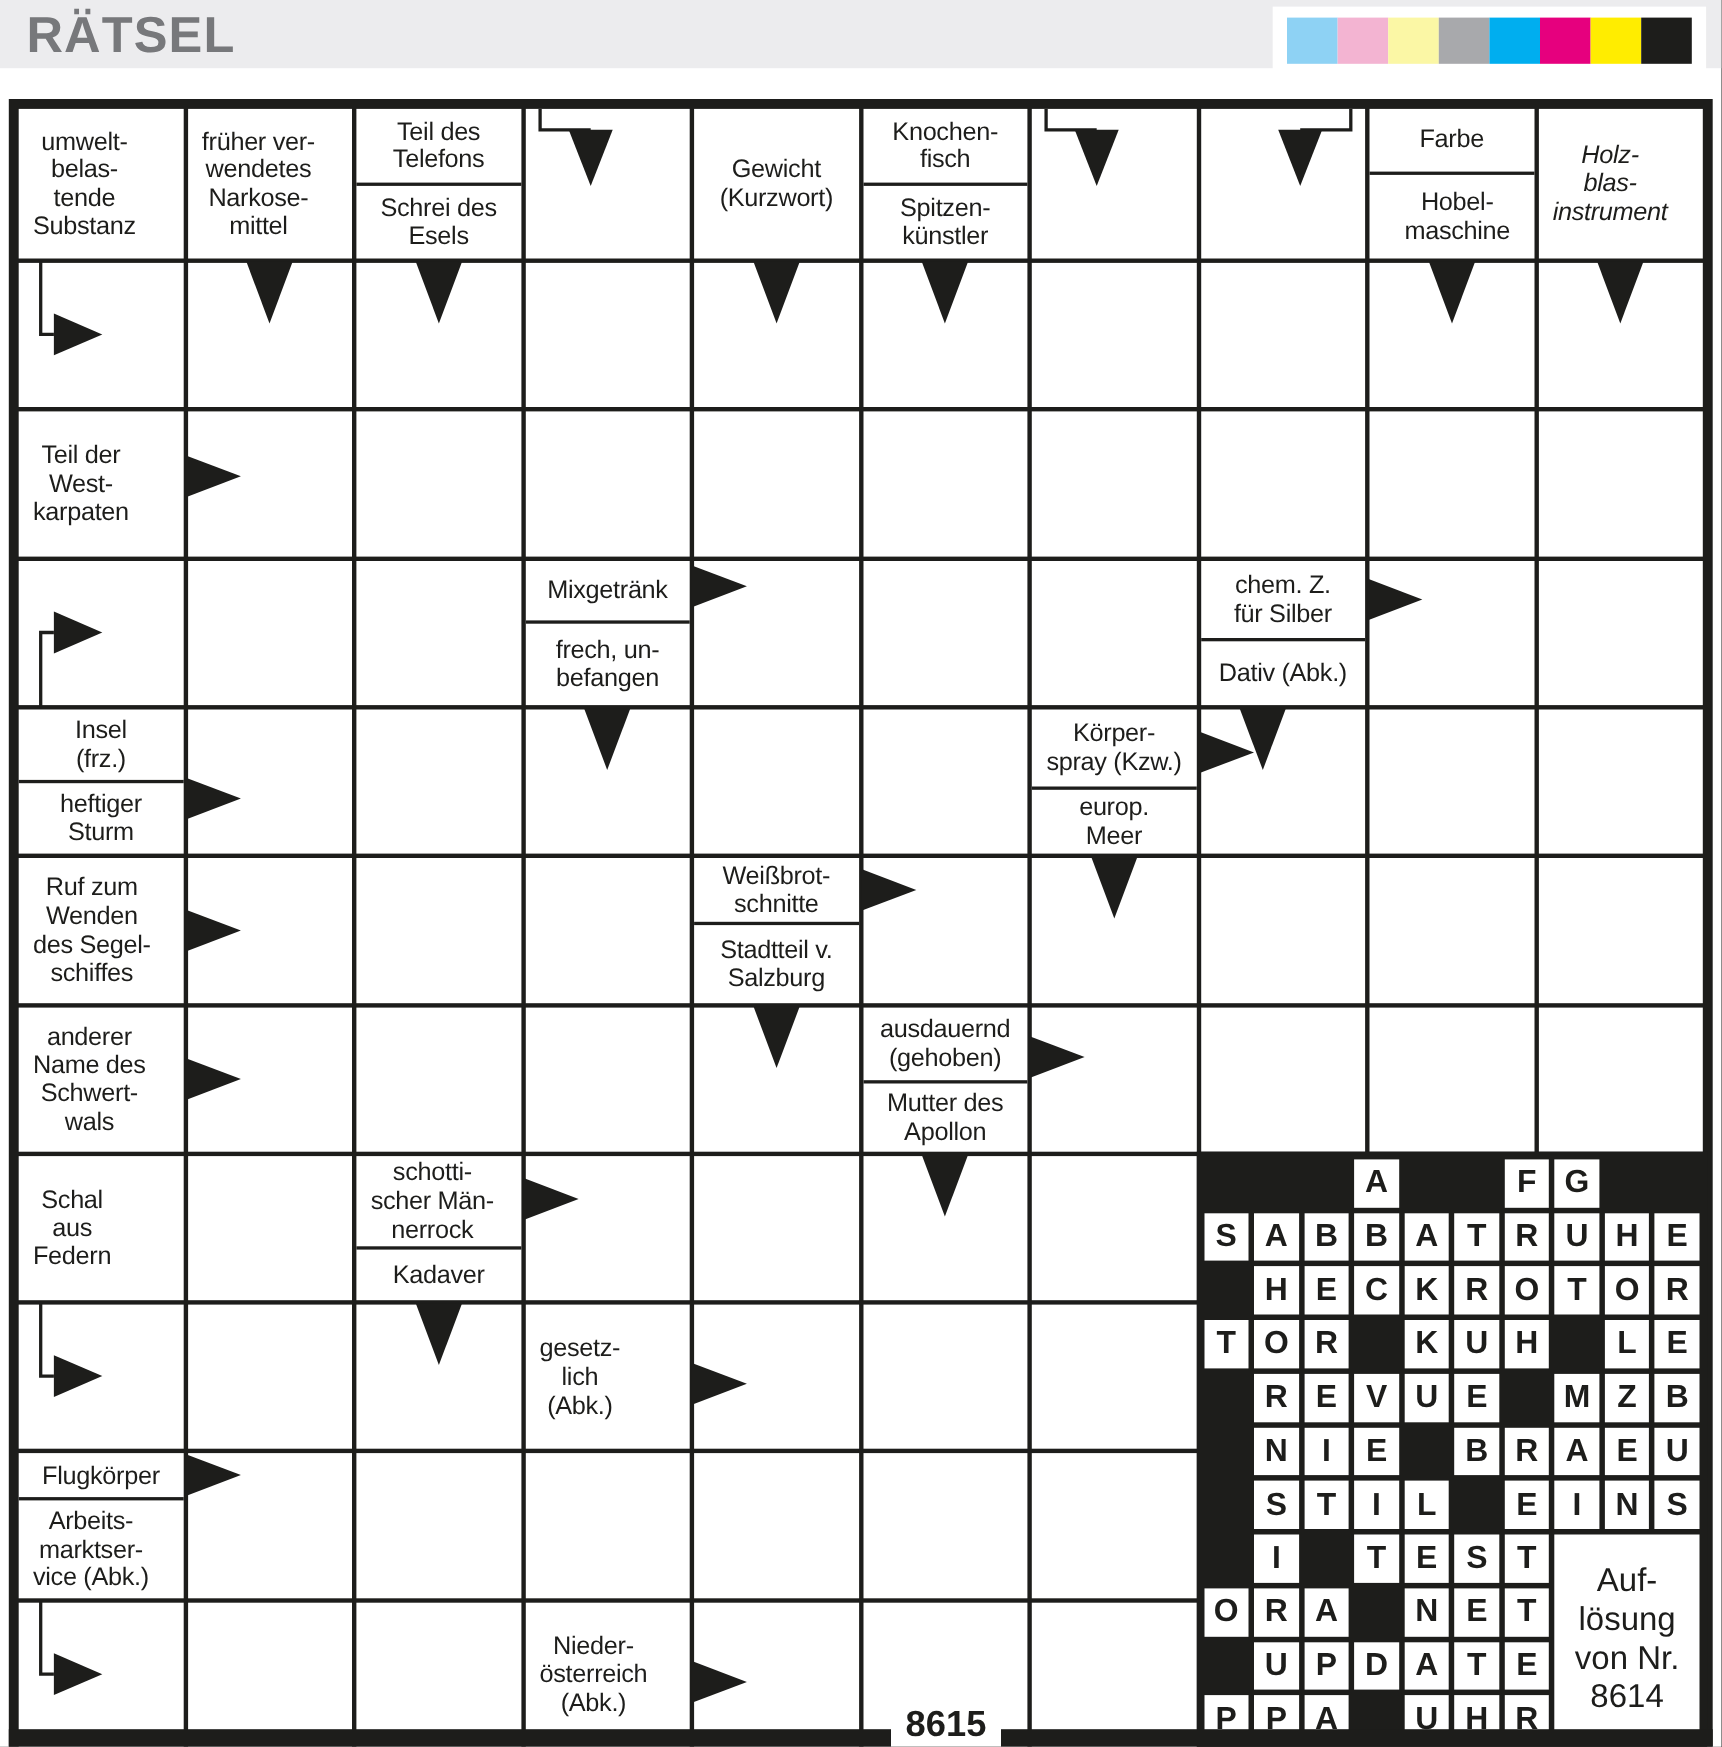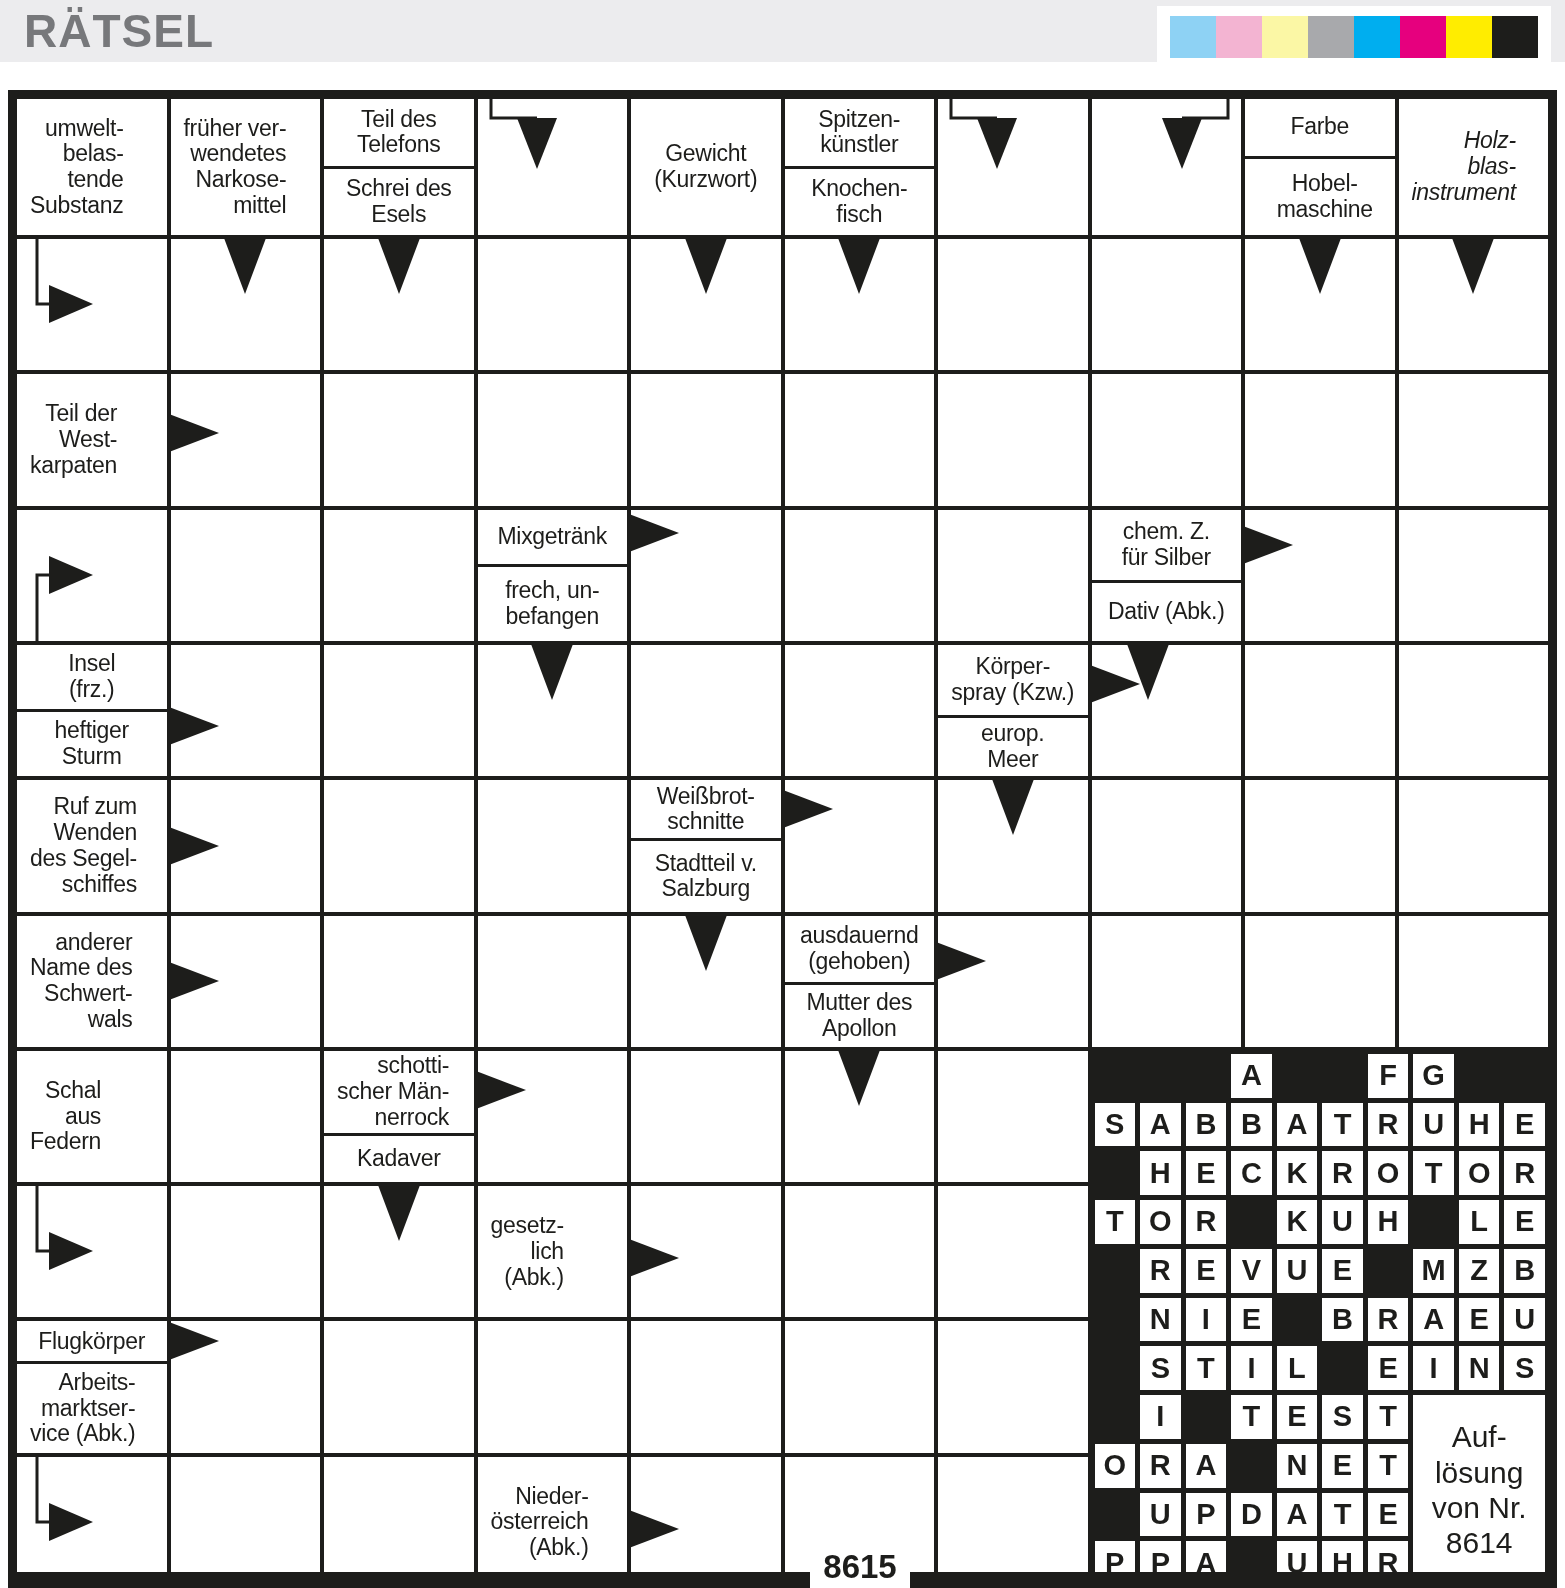--- a/index.html
+++ b/index.html
@@ -25,21 +25,21 @@
     grid-template-rows:136px repeat(10,1fr);
     gap:4px; padding:9px 9px 0 9px;
   }
   .cell { background:#ffffff; position:relative; }
   .clue { display:flex; flex-direction:column; }
   .part {
     display:flex; flex-direction:column; justify-content:center; align-items:center;
     text-align:center; font-size:23px; line-height:1.12; letter-spacing:-0.3px;
     padding:2px 4px; box-sizing:border-box; color:#1d1d1b;
   }
-  .part.left { align-items:flex-start; text-align:right; padding-left:13px; }
+  .part.left { align-items:flex-start; text-align:center; padding-left:13px; }
   .part + .part { border-top:3px solid #1d1d1b; }
   svg.arrow { position:absolute; display:block; }
 
   .solution {
     background:#1d1d1b; margin:-4px; position:relative; z-index:2;
     display:grid; grid-template-columns:repeat(10,1fr); grid-template-rows:repeat(11,1fr);
     gap:5px; padding:7px; box-sizing:border-box;
   }
   .sol-cell {
     background:#ffffff; display:flex; align-items:center; justify-content:center;
@@ -87,22 +87,22 @@
     <div class="cell" style="grid-area: 1 / 4;">
       <svg width="100" height="95" viewBox="0 0 100 95" class="arrow" style="left: -1px; top: 0px;">
         <path d="M14 0 V19 H60" fill="none" stroke="#1d1d1b" stroke-width="3"></path>
         <polygon points="40,19 80,19 60,70" fill="#1d1d1b"></polygon>
       </svg>
     </div>
     <div class="cell clue" style="grid-area: 1 / 5;">
       <div class="part" style="flex: 1 1 0%;">Gewicht<br>(Kurzwort)</div>
     </div>
     <div class="cell clue" style="grid-area: 1 / 6;">
+      <div class="part" style="flex: 1 1 0%;">Knochen-<br>fisch</div>
       <div class="part" style="flex: 1 1 0%;">Spitzen-<br>künstler</div>
-      <div class="part" style="flex: 1 1 0%;">Knochen-<br>fisch</div>
     </div>
     <div class="cell" style="grid-area: 1 / 7;">
       <svg width="100" height="95" viewBox="0 0 100 95" class="arrow" style="left: -1px; top: 0px;">
         <path d="M14 0 V19 H60" fill="none" stroke="#1d1d1b" stroke-width="3"></path>
         <polygon points="40,19 80,19 60,70" fill="#1d1d1b"></polygon>
       </svg>
     </div>
     <div class="cell" style="grid-area: 1 / 8;">
       <svg width="100" height="95" viewBox="0 0 100 95" class="arrow" style="right: -1px; top: 0px;">
         <path d="M86 0 V19 H40" fill="none" stroke="#1d1d1b" stroke-width="3"></path>

